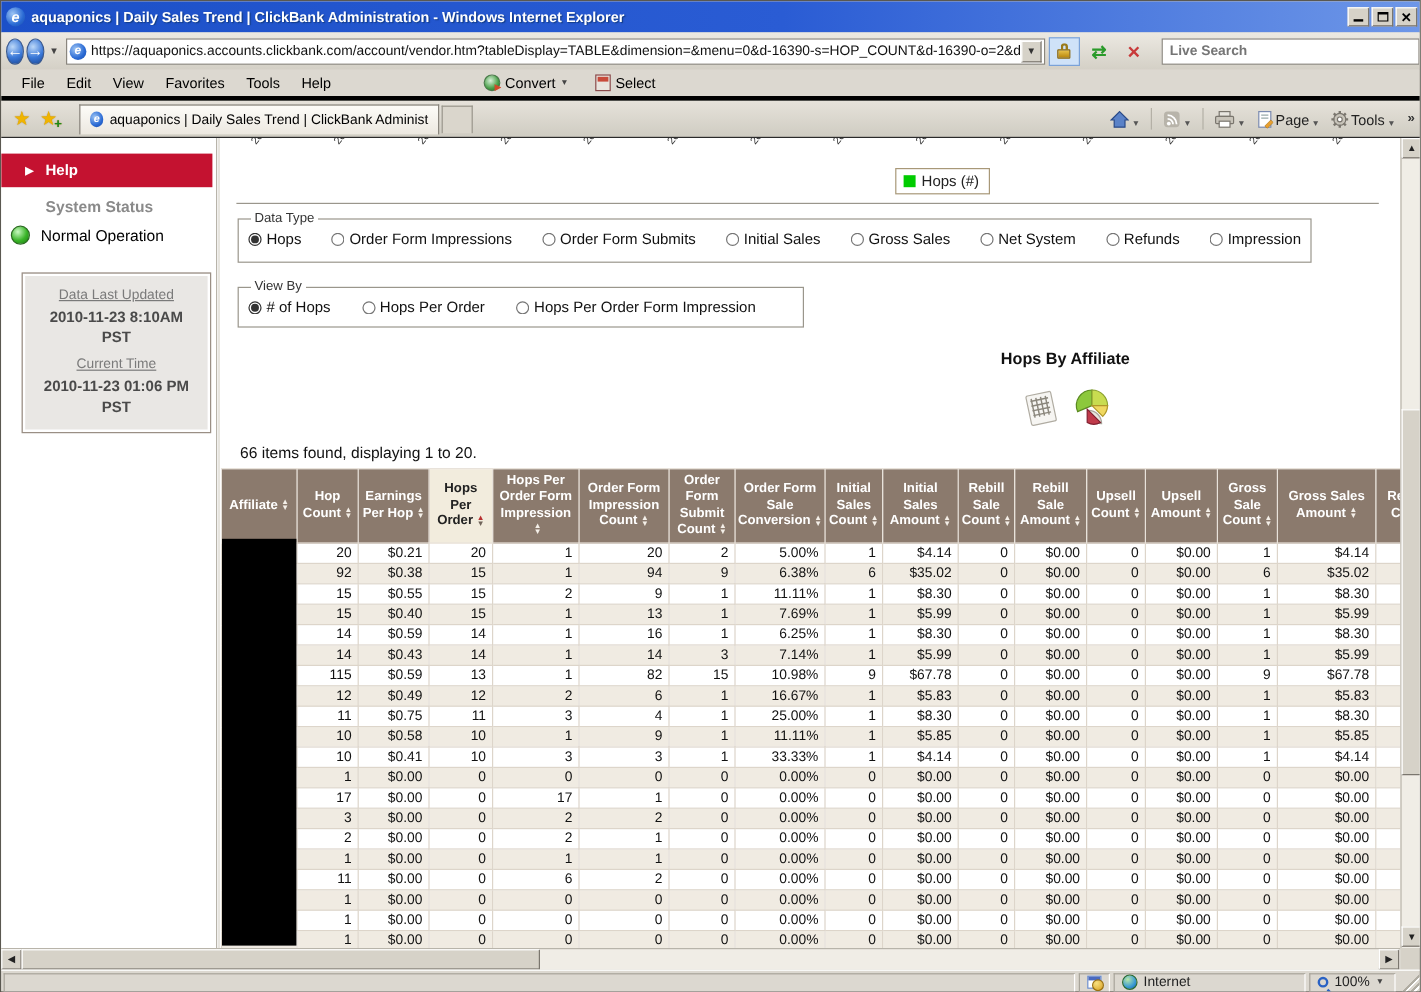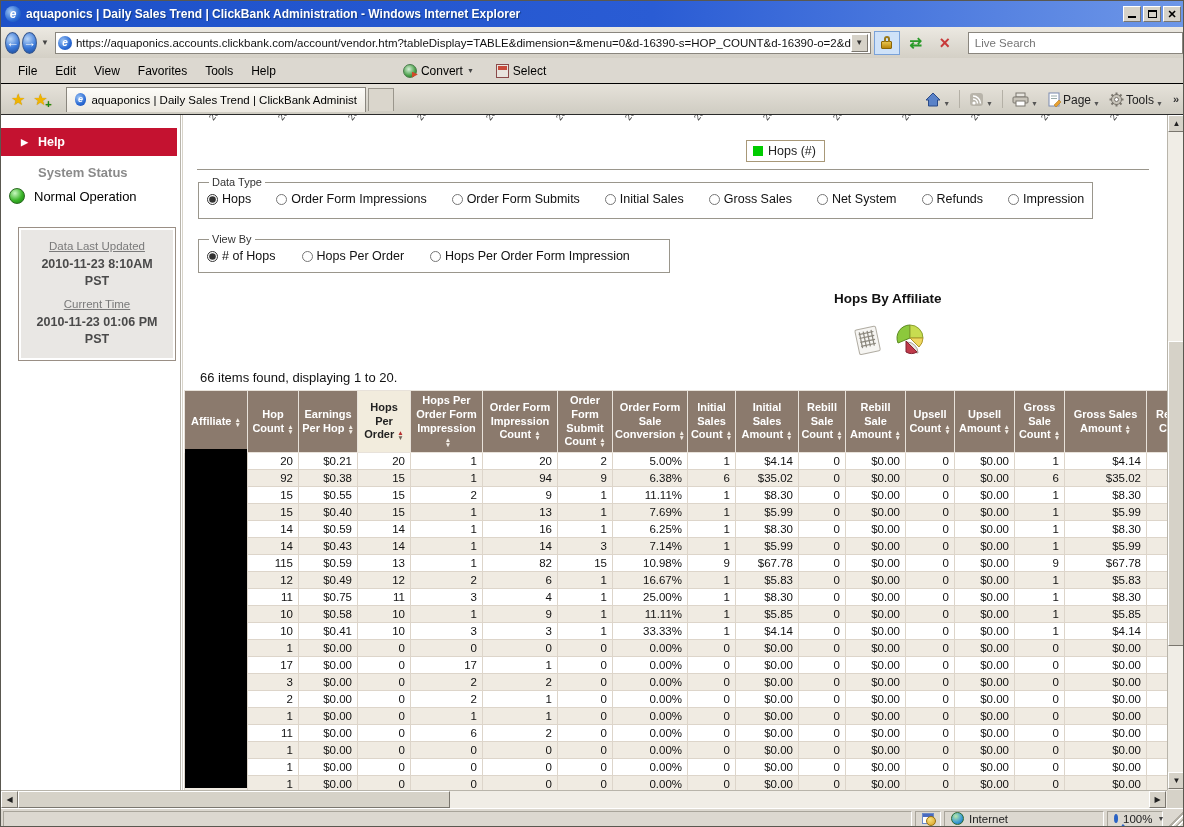--- a/index.html
+++ b/index.html
@@ -45,28 +45,28 @@
   .lock-btn { background:#cfe2f8; border-color:#7aa2d8; }
   .lock-body { position:relative; width:11px; height:8px; background:linear-gradient(#e8c24a,#b8860b);
     border:1px solid #8a6508; border-radius:1px; margin-top:5px;}
   .lock-shackle { position:absolute; left:1.5px; top:-6px; width:6px; height:6px;
     border:2px solid #9a7a1a; border-bottom:none; border-radius:4px 4px 0 0;}
   .refresh-glyph { color:#2a9a2a; font-size:15px; font-weight:bold; }
   .stop-glyph { color:#c83a3a; font-size:18px; font-weight:bold; line-height:16px;}
   .searchbox { flex:0 0 215px; height:22px; background:#fff; border:1px solid #8a867e;
     margin-left:10px; display:flex; align-items:center; padding:0 6px; }
   .searchbox input { border:none; outline:none; width:100%; font-size:11.5px; color:#9a968e;
-    font-family:"Liberation Sans",sans-serif; background:transparent;}
+    font-family:"Liberation Sans",sans-serif; background:transparent;font-weight:bold;}
   .mag { position:relative; width:9px; height:9px; border:2px solid #2a62c4; border-radius:50%; }
   .mag::after { content:""; position:absolute; left:7px; top:8px; width:2px; height:5px; background:#2a62c4; transform:rotate(-45deg);}
   .dd-sm { font-size:7px; color:#444; }
 
   
   .menubar { position:absolute; left:0; top:57px; width:1184px; height:26px; background:#dcd8d0;
-    display:flex; align-items:center; padding:0 8px; border-bottom:1px solid #000000;}
+    display:flex; align-items:center; padding:0 8px; border-bottom:4px solid #000000;}
   .menu-item { font-size:12px; color:#000; padding:3px 9px; }
   .convert-grp { display:flex; align-items:center; margin-left:118px; gap:4px; font-size:12px; }
   .cicon { width:14px; height:14px; border-radius:50%;
     background:radial-gradient(circle at 40% 35%,#d8f0d8,#4aa04a 60%,#1a701a); border:1px solid #4a7a4a;
     position:relative;}
   .cicon::after{content:"";position:absolute;right:-2px;bottom:-1px;width:6px;height:6px;background:#d04a2a;clip-path:polygon(0 0,100% 50%,0 100%);}
   .sicon { width:13px; height:14px; background:#e8e4de; border:1px solid #8a4a4a; position:relative;}
   .sicon::after{content:"";position:absolute;left:1px;top:1px;width:9px;height:4px;background:#c84a3a;}
   .menu-label { font-size:12px; }
 
@@ -167,21 +167,21 @@
     align-items:center; font-size:11.5px; color:#222; padding:0 6px; gap:5px;}
   .pane-main { flex:1; }
   .pane-pm { width:26px; justify-content:center;}
   .pm-ico { width:13px; height:11px; background:#fff; border:1px solid #6a8ac8; position:relative;}
   .pm-ico::before{content:"";position:absolute;left:0;top:0;width:100%;height:3px;background:#4a6ac0;}
   .pm-ico::after{content:"";position:absolute;right:-3px;bottom:-3px;width:8px;height:8px;border-radius:50%;
     background:radial-gradient(circle at 35% 30%,#f8e080,#d8a020);border:1px solid #9a7010;}
   .pane-zone { width:160px; }
   .globe { width:13px; height:13px; border-radius:50%;
     background:radial-gradient(circle at 35% 30%,#b8e8a8,#3a9ad4 60%,#1a5aa0); border:1px solid #2a6a30;}
-  .pane-zoom { width:56px; }
+  .pane-zoom { width:72px; }
   .grip { width:17px; height:17px; margin-left:auto;
     background:linear-gradient(135deg,transparent 55%, #b0aca2 55%, #b0aca2 62%, #fff 62%, #fff 68%, transparent 68%, transparent 75%, #b0aca2 75%, #b0aca2 82%, #fff 82%, #fff 88%, transparent 88%);}
 </style>
 </head>
 <body>
 
 <div id="win">
 
   <div class="titlebar">
     <span class="ie-logo">e</span>

